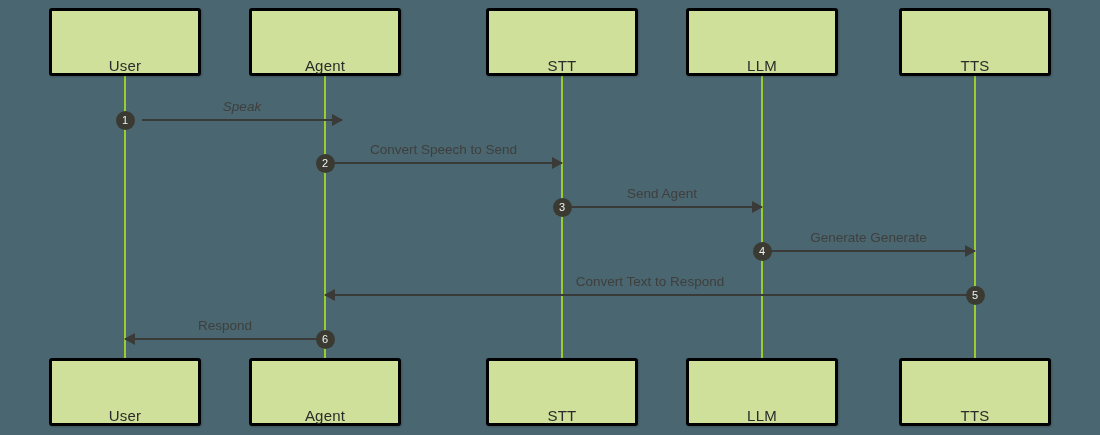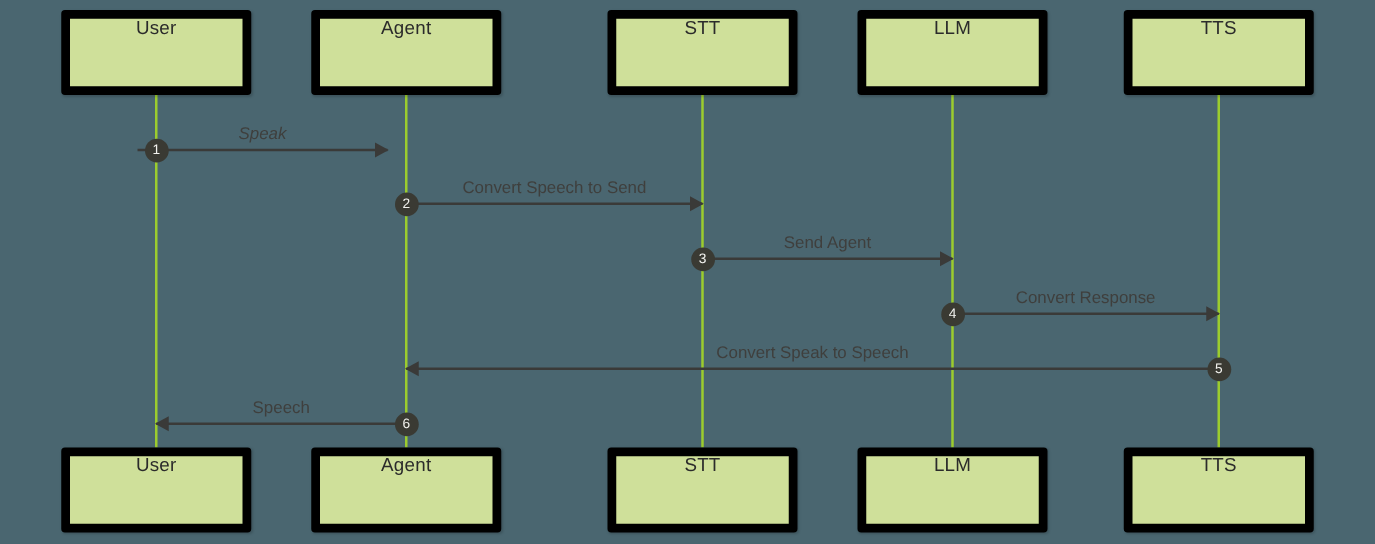--- a/index.html
+++ b/index.html
@@ -28,25 +28,25 @@
     background: #9ccc2e;
     z-index: 1;
   }
 
   
   .participant {
     position: absolute;
     width: 152px;
     height: 68px;
     background: #cfe09a;
-    border: 7px solid #000000;
+    border: 3px solid #000000;
     border-radius: 3px;
     box-sizing: border-box;
     display: flex;
-    align-items: flex-start;
+    align-items: flex-end;
     justify-content: center;
     z-index: 3;
     box-shadow: 1px 1px 2px rgba(0,0,0,0.18);
   }
   .participant .plabel {
     font-size: 15px;
     color: #2b2b2b;
     font-family: "Liberation Sans", sans-serif;
     letter-spacing: 0.2px;
     line-height: 1;
@@ -146,49 +146,49 @@
     </div>
     <div class="participant" style="left: 486px; top: 358px; width: 152px; height: 68px;">
       <span class="plabel">STT</span>
     </div>
     <div class="participant" style="left: 686px; top: 358px; width: 152px; height: 68px;">
       <span class="plabel">LLM</span>
     </div>
     <div class="participant" style="left: 899px; top: 358px; width: 152px; height: 68px;">
       <span class="plabel">TTS</span>
     </div>
-    <div class="message" style="left: 110px; top: 119px; width: 200px; font-style: italic;">
+    <div class="message" style="left: 142px; top: 119px; width: 200px; font-style: italic;">
       <div class="msg-line"></div>
       <div class="arrowhead right"></div>
       <div class="msg-label">Speak</div>
     </div>
     <div class="seq-num" style="left: 115.5px; top: 110.5px;">1</div>
     <div class="message" style="left: 325px; top: 162px; width: 237px;">
       <div class="msg-line"></div>
       <div class="arrowhead right"></div>
       <div class="msg-label">Convert Speech to Send</div>
     </div>
     <div class="seq-num" style="left: 315.5px; top: 153.5px;">2</div>
     <div class="message" style="left: 562px; top: 206px; width: 200px;">
       <div class="msg-line"></div>
       <div class="arrowhead right"></div>
       <div class="msg-label">Send Agent</div>
     </div>
     <div class="seq-num" style="left: 552.5px; top: 197.5px;">3</div>
     <div class="message" style="left: 762px; top: 250px; width: 213px;">
       <div class="msg-line"></div>
       <div class="arrowhead right"></div>
-      <div class="msg-label">Convert Response</div>
+      <div class="msg-label">Generate Generate</div>
     </div>
     <div class="seq-num" style="left: 752.5px; top: 241.5px;">4</div>
     <div class="message" style="left: 325px; top: 294px; width: 650px;">
       <div class="msg-line"></div>
       <div class="arrowhead left"></div>
-      <div class="msg-label">Convert Speak to Speech</div>
+      <div class="msg-label">Convert Text to Respond</div>
     </div>
     <div class="seq-num" style="left: 965.5px; top: 285.5px;">5</div>
     <div class="message" style="left: 125px; top: 338px; width: 200px;">
       <div class="msg-line"></div>
       <div class="arrowhead left"></div>
-      <div class="msg-label">Speech</div>
+      <div class="msg-label">Respond</div>
     </div>
     <div class="seq-num" style="left: 315.5px; top: 329.5px;">6</div>
   </div>
 
 </body></html>

